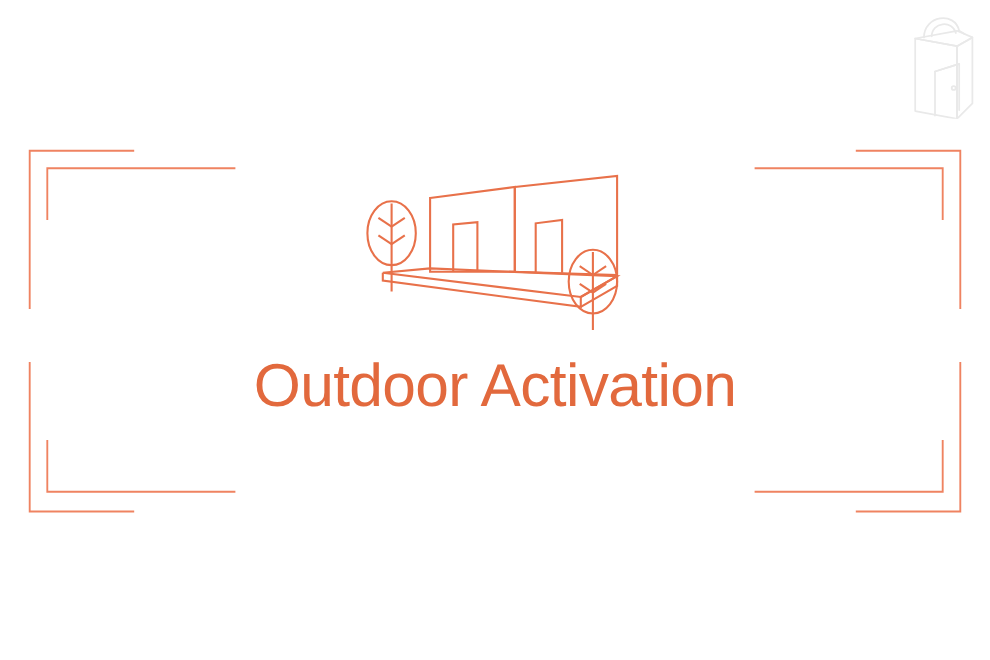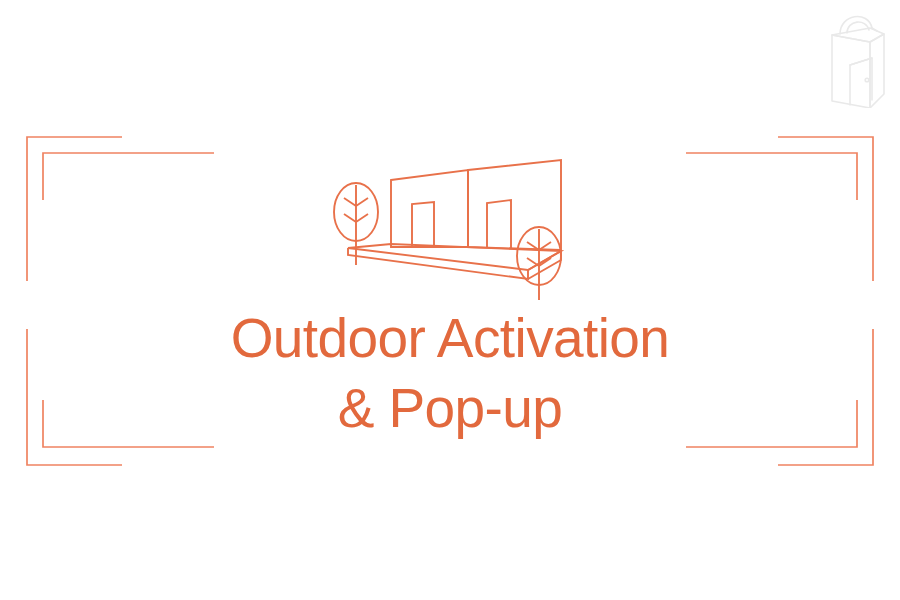--- a/index.html
+++ b/index.html
@@ -47,21 +47,21 @@
     left:330px;
     top:152px;
     width:242px;
     height:148px;
   }
 
   
   .title-block {
     position:absolute;
     left:0;
-    top:303px;
+    top:315px;
     width:900px;
     text-align:center;
   }
   .title-line {
     display:block;
     font-family:"Liberation Sans", sans-serif;
     font-size:55px;
     font-weight:400;
     line-height:70px;
     letter-spacing:-0.6px;
@@ -151,16 +151,15 @@
         <path d="M 209 98 L 197 90"></path>
         <path d="M 209 98 L 221 90"></path>
         <path d="M 209 114 L 197 106"></path>
         <path d="M 209 114 L 221 106"></path>
       </g>
     </svg>
   </div>
 
   <div class="title-block">
     <span class="title-line">Outdoor Activation</span>
-    <span class="title-line">&amp; Pop-up</span>
   </div>
 
 </div>
 
 </body></html>

